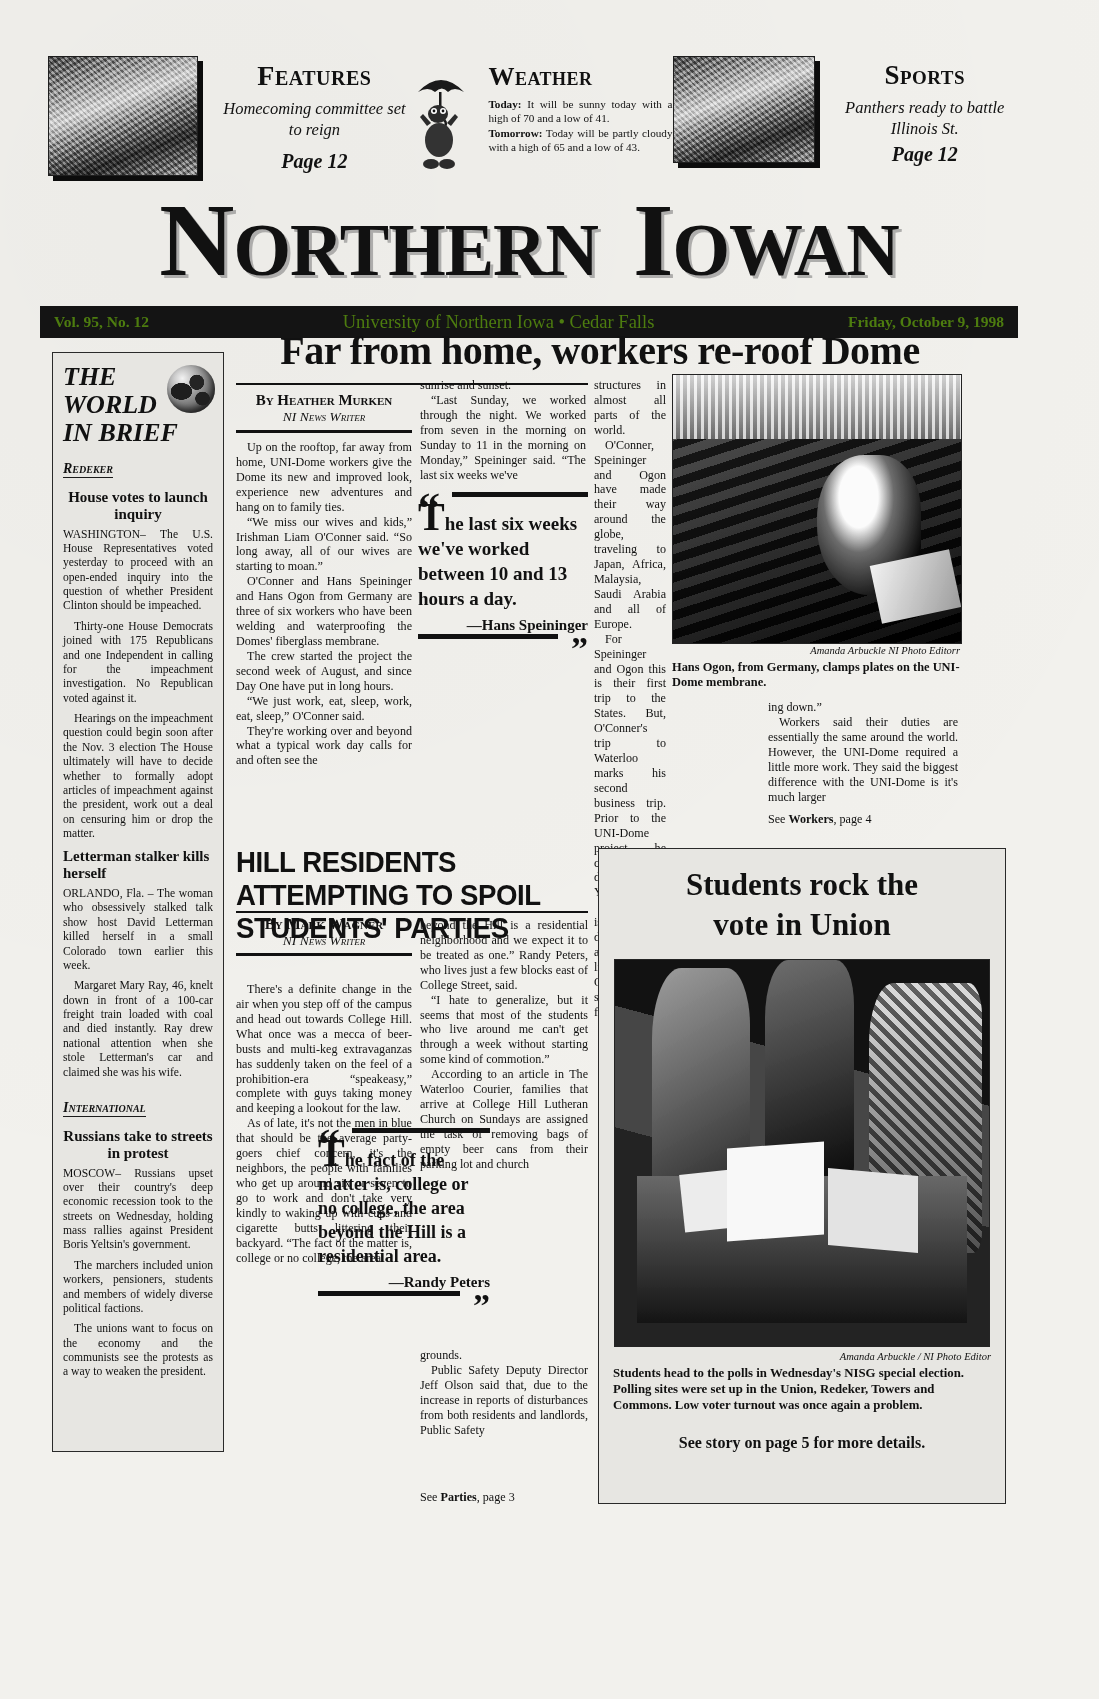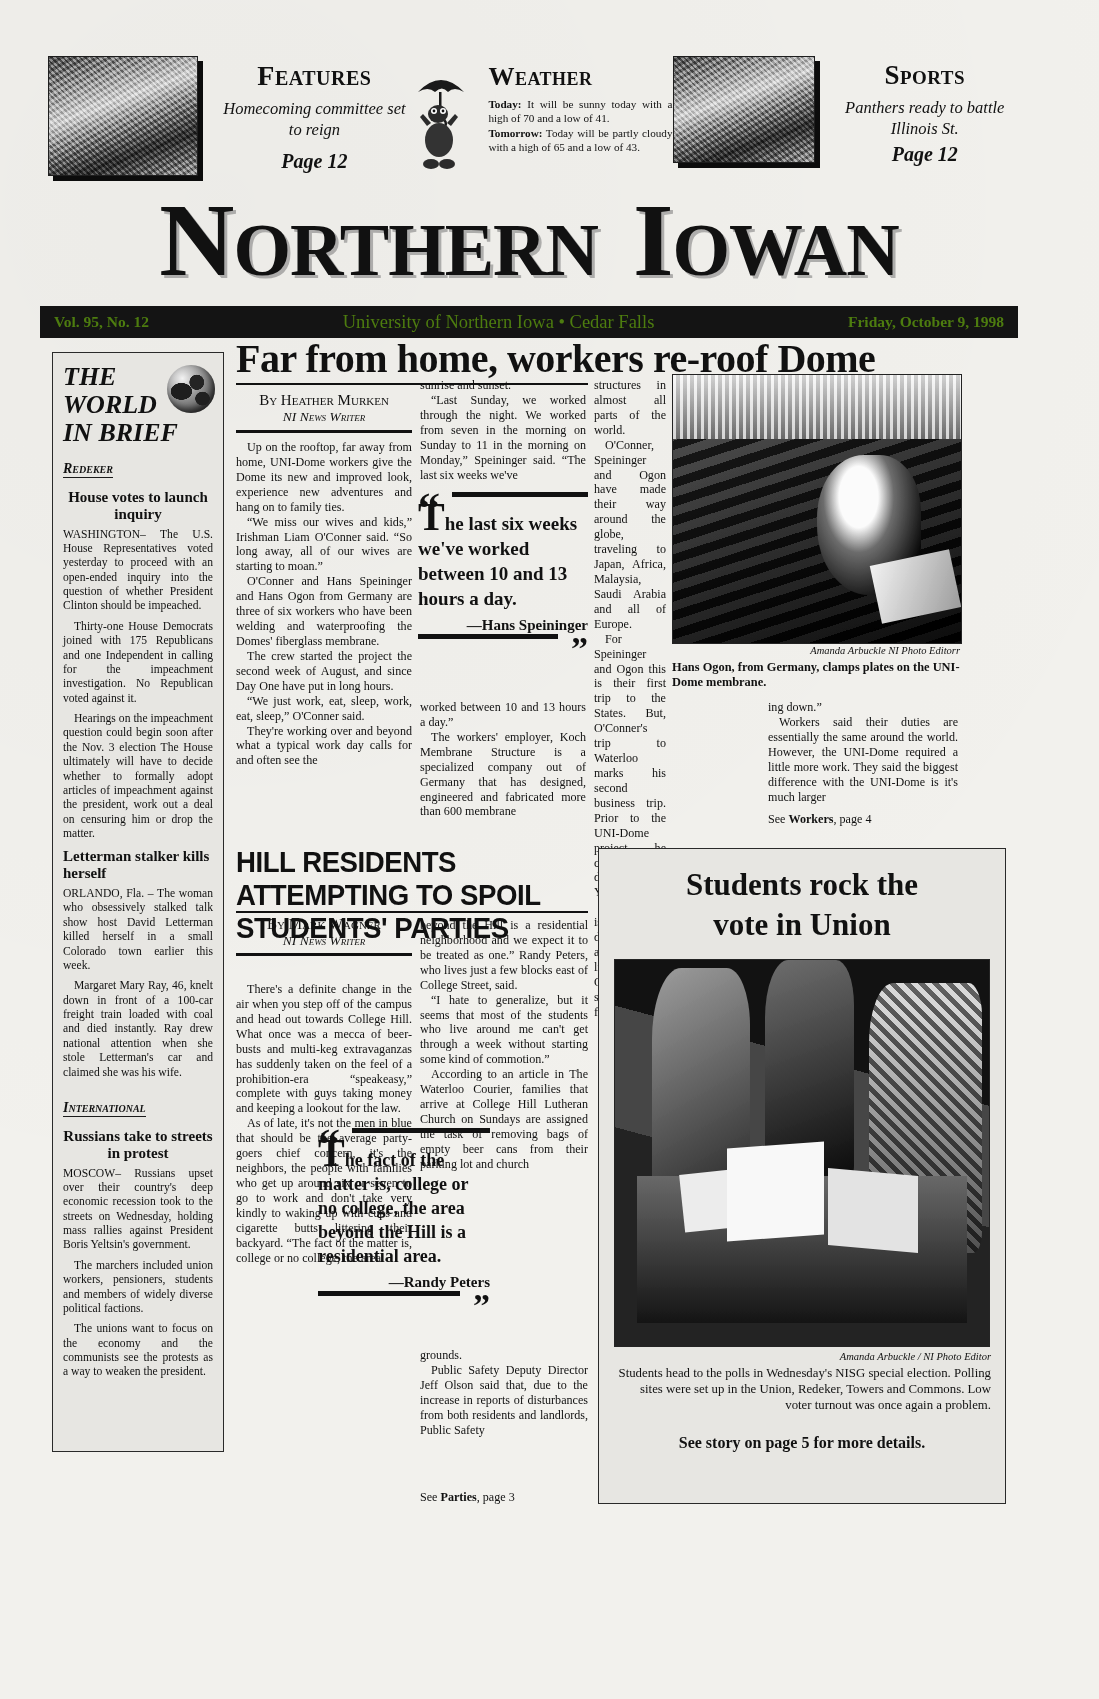--- a/index.html
+++ b/index.html
@@ -112,29 +112,29 @@
   }
   .bhead{
     font-weight:700;font-size:15px;line-height:1.12;text-align:center;margin:7px 0 5px 0;
   }
   .bhead.left{text-align:left;}
   .btext{font-size:11.6px;line-height:1.24;text-align:justify;margin:0 0 6px 0;}
   .btext.ind{text-indent:11px;}
 
   
   .mainhead{
-    position:absolute;left:236px;top:336px;width:728px;
+    position:absolute;left:236px;top:328px;width:728px;
     font-size:40px;font-weight:700;line-height:46px;letter-spacing:-.5px;
-    text-align:left;
+    text-align:center;
   }
   .rule-top{position:absolute;left:236px;top:383px;width:352px;height:2px;background:#111;}
   .byline{
     position:absolute;left:236px;top:388px;width:176px;text-align:center;
   }
-  .by1{font-variant:small-caps;font-weight:400;font-size:15px;line-height:17px;margin-top:4px;}
+  .by1{font-variant:small-caps;font-weight:700;font-size:15px;line-height:17px;margin-top:4px;}
   .by2{font-variant:small-caps;font-style:italic;font-size:13.5px;line-height:16px;}
   .rule-by{position:absolute;left:236px;top:430px;width:176px;height:2.5px;background:#111;}
 
   .col{position:absolute;font-size:12.1px;line-height:1.235;text-align:justify;}
   .col p{margin:0;}
   .col p.ind{text-indent:11px;}
   .c1{left:236px;top:440px;width:176px;}
   .c2{left:420px;top:378px;width:166px;}
   .c3{left:594px;top:378px;width:72px;}
   .c2b{left:420px;top:700px;width:166px;}
@@ -236,21 +236,21 @@
   }
   .rockphoto .paper1{position:absolute;left:30%;bottom:28%;width:26%;height:24%;background:#efefef;transform:skewY(-4deg);}
   .rockphoto .paper2{position:absolute;left:57%;bottom:25%;width:24%;height:20%;background:#dcdcdc;transform:skewY(5deg);}
   .rockphoto .paper3{position:absolute;left:18%;bottom:30%;width:14%;height:15%;background:#e4e4e4;transform:rotate(-6deg);}
   .rockphoto .pers1{position:absolute;left:10%;top:2%;width:26%;height:62%;background:linear-gradient(150deg,#9b9b9b,#2b2b2b);border-radius:30% 24% 10% 8%;}
   .rockphoto .pers2{position:absolute;left:40%;top:0%;width:24%;height:58%;background:linear-gradient(160deg,#6f6f6f,#111);border-radius:26% 20% 8% 8%;}
   .rockphoto .pers3{position:absolute;right:2%;top:6%;width:30%;height:70%;
     background:repeating-linear-gradient(45deg,#cfcfcf 0 5px,#5a5a5a 5px 10px),linear-gradient(#888,#333);
     background-blend-mode:overlay;border-radius:22% 12% 8% 10%;}
   .rockcred{text-align:right;font-style:italic;font-size:10.5px;margin-top:4px;}
-  .rockcap{font-weight:400;font-size:12.8px;line-height:1.24;margin-top:4px;text-align:right;}
+  .rockcap{font-weight:700;font-size:12.8px;line-height:1.24;margin-top:4px;}
   .rockmore{font-weight:700;font-size:16px;text-align:center;margin-top:20px;}
 </style>
 </head>
 <body>
 
 <div class="page">
 
   <div class="teaser">
 
     <div class="photo ph-teaser-left"></div>
@@ -358,24 +358,20 @@
 
   <div class="pq1">
     <div class="pq-rule"></div>
     <div class="pq-mark">“</div>
     <div class="pq-text"><span class="drop">T</span><span>he last six weeks we've worked between 10 and 13 hours a day.</span></div>
     <div class="pq-attr">—Hans Speininger</div>
     <div class="pq-rule bot"></div>
     <div class="pq-end">”</div>
   </div>
 
-  <div class="col c2b">
-    <p>worked between 10 and 13 hours a day.”</p>
-    <p class="ind">The workers' employer, Koch Membrane Structure is a specialized company out of Germany that has designed, engineered and fabricated more than 600 membrane</p>
-  </div>
 
   <div class="col c3">
     <p>structures in almost all parts of the world.</p>
     <p class="ind">O'Conner, Speininger and Ogon have made their way around the globe, traveling to Japan, Africa, Malaysia, Saudi Arabia and all of Europe.</p>
     <p class="ind">For Speininger and Ogon this is their first trip to the States. But, O'Conner's trip to Waterloo marks his second business trip. Prior to the UNI-Dome project he covered a dome in New York.</p>
     <p class="ind">“New York is a city. It's a different attitude to life,” O'Conner said. “This is a farm-</p>
   </div>
 
   <div class="domephoto">
     <div class="city"></div>

